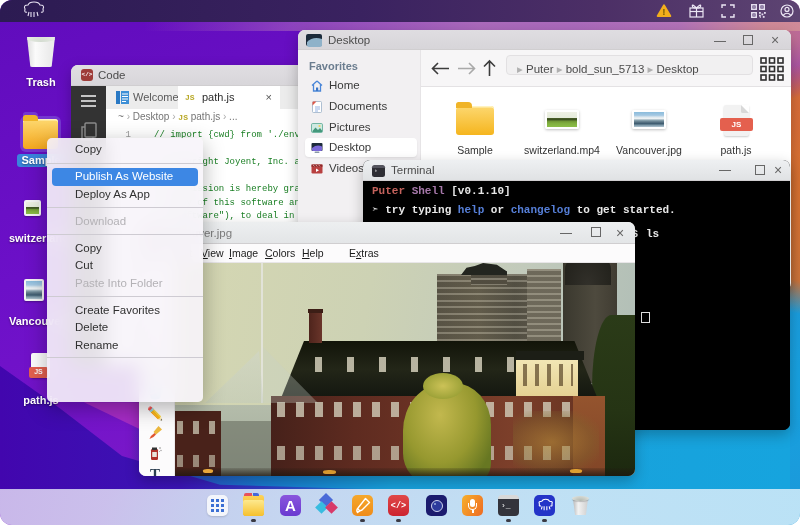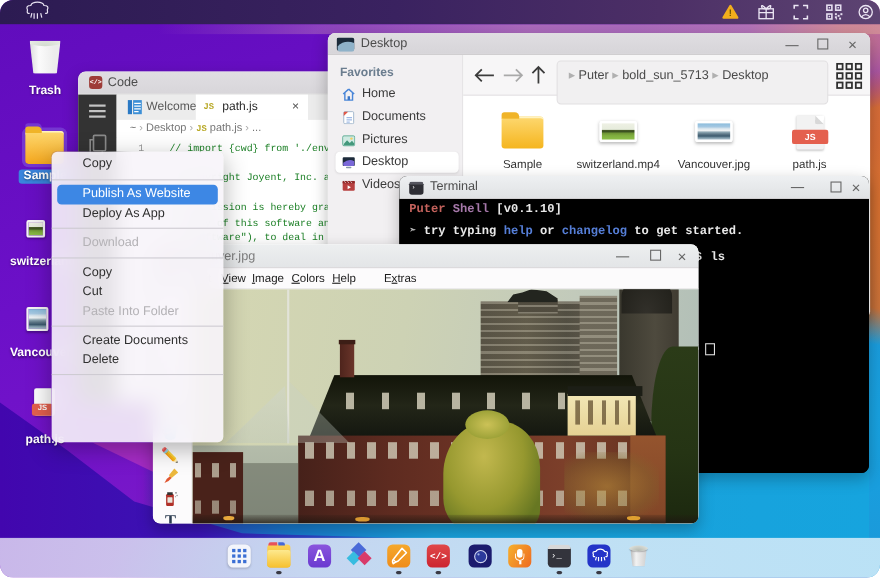--- a/index.html
+++ b/index.html
@@ -197,21 +197,21 @@
         <g stroke="#3c3c3c" fill="none" stroke-width="1.6">
             <path d="M4 18.5 h16 M9 13 l-5.5 5.5 5.5 5.5"></path>
           </g>
         <g stroke="#a9a9a9" fill="none" stroke-width="1.6">
             <path d="M29 18.5 h16 M40 13 l5.5 5.5 -5.5 5.5"></path>
           </g>
         <g stroke="#3c3c3c" fill="none" stroke-width="1.6">
             <path d="M60.5 26 v-15 M55 16.5 l5.5 -5.5 5.5 5.5"></path>
           </g>
       </svg>
-      <div style="position:absolute;left:85px;top:5px;width:247px;height:40px;background:#f1f0f1;border:1px solid #e2e0e2;border-radius:4px;font-size:11.5px;color:#4a4a4a;line-height:26px;font-weight:500">
+      <div style="position:absolute;left:85px;top:5px;width:247px;height:20px;background:#f1f0f1;border:1px solid #e2e0e2;border-radius:4px;font-size:11.5px;color:#4a4a4a;line-height:26px;font-weight:500">
         <span style="color:#b0b0b0;margin-left:10px">▸</span> Puter <span style="color:#b0b0b0">▸</span> bold_sun_5713 <span style="color:#b0b0b0">▸</span> Desktop
       </div>
       <svg width="24" height="24" viewBox="0 0 24 24" style="position:absolute;left:339px;top:7px">
         <g fill="none" stroke="#2e2e2e" stroke-width="1.6">
           <rect x="1" y="1" width="5" height="5"></rect>
             <rect x="9.5" y="1" width="5" height="5"></rect>
             <rect x="18" y="1" width="5" height="5"></rect>
           <rect x="1" y="9.5" width="5" height="5"></rect>
             <rect x="9.5" y="9.5" width="5" height="5"></rect>
             <rect x="18" y="9.5" width="5" height="5"></rect>
@@ -389,22 +389,23 @@
     <div class="sep"></div>
     <div class="mi hl">Publish As Website</div>
     <div class="mi">Deploy As App</div>
     <div class="sep"></div>
     <div class="mi dis">Download</div>
     <div class="sep"></div>
     <div class="mi">Copy</div>
     <div class="mi">Cut</div>
     <div class="mi dis">Paste Into Folder</div>
     <div class="sep"></div>
-    <div class="mi">Create Documents</div>
+    <div class="mi">Create Favorites</div>
     <div class="mi">Delete</div>
+    <div class="mi">Rename</div>
     <div class="sep" style="margin-top:3px"></div>
   </div>
 
   <div id="taskbar">
 
     <div class="tico" style="left:207px;background:#f3f5fb;box-shadow:0 1px 2px rgba(0,0,0,.15)">
       <div style="position:absolute;left:3.5px;top:3.5px;width:3.5px;height:3.5px;background:#3b6fd4;box-shadow:5px 0 #3b6fd4,10px 0 #3b6fd4,0 5px #3b6fd4,5px 5px #3b6fd4,10px 5px #3b6fd4,0 10px #3b6fd4,5px 10px #3b6fd4,10px 10px #3b6fd4"></div>
     </div>
 
     <div class="tico" style="left:243px;background:linear-gradient(#fcd358,#f2b11c);border-radius:3px">

